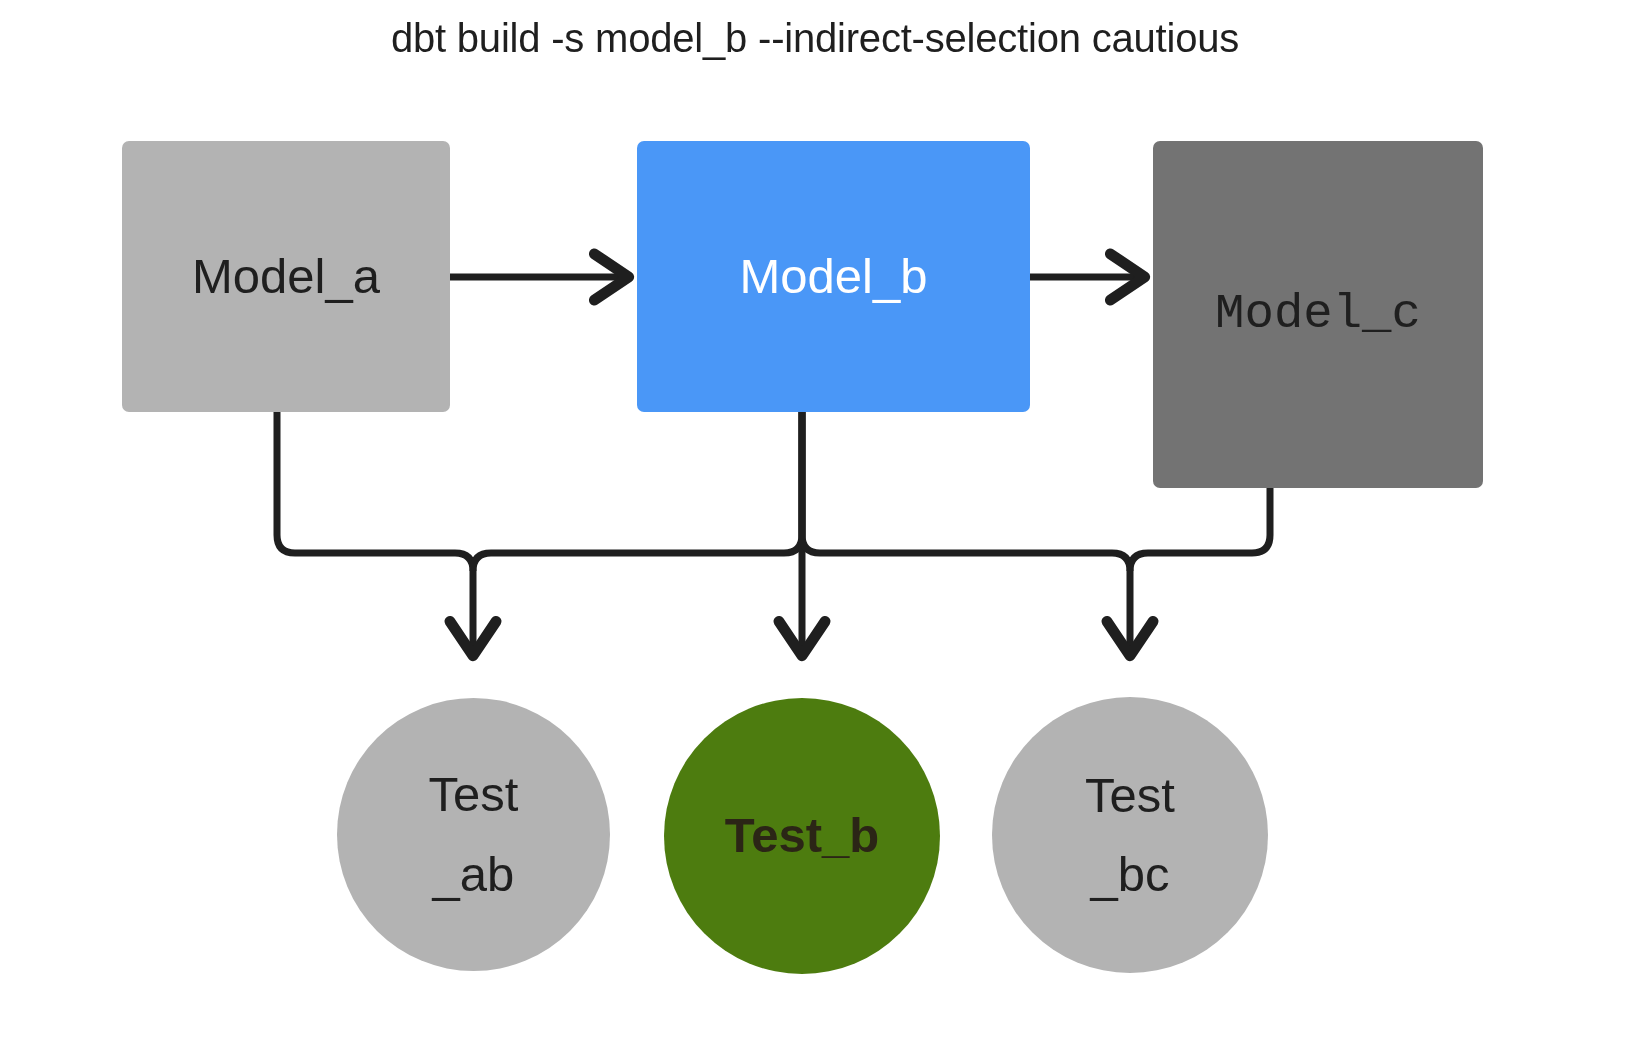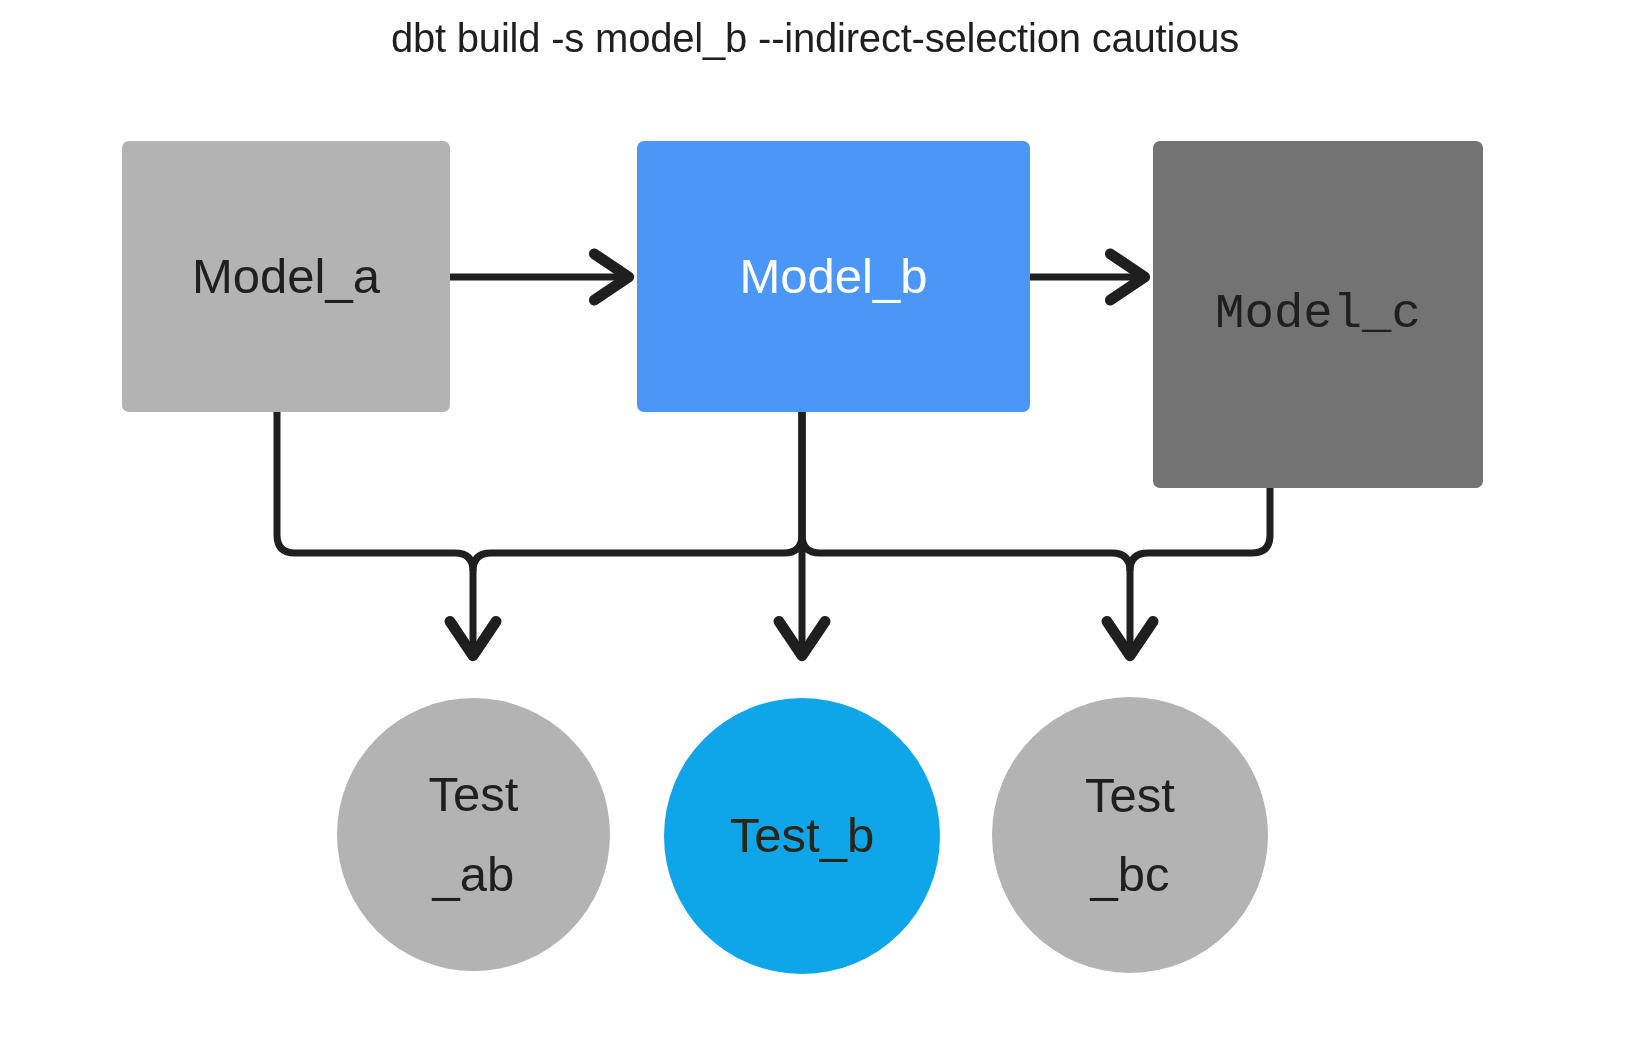--- a/index.html
+++ b/index.html
@@ -105,21 +105,21 @@
 
   <div class="node-box" style="left:1153px; top:141px; width:330px; height:347px; background:#737373; color:#1f1f1f;font-family:Liberation Mono, monospace;">
     <span>Model_c</span>
   </div>
 
   <div class="node-circle" style="left:337px; top:698px; width:273px; height:273px; background:#b3b3b3; color:#1f1f1f;">
     <span>Test</span>
     <span class="line-two">_ab</span>
   </div>
 
-  <div class="node-circle" style="left:664px; top:698px; width:276px; height:276px; background:#0ea5e9; color:#2b2516;">
+  <div class="node-circle" style="left:664px; top:698px; width:276px; height:276px; background:#4d7c0f; color:#2b2516;font-weight:bold;">
     <span>Test_b</span>
   </div>
 
   <div class="node-circle" style="left:992px; top:697px; width:276px; height:276px; background:#b3b3b3; color:#1f1f1f;">
     <span>Test</span>
     <span class="line-two">_bc</span>
   </div>
 
 </div>
 

